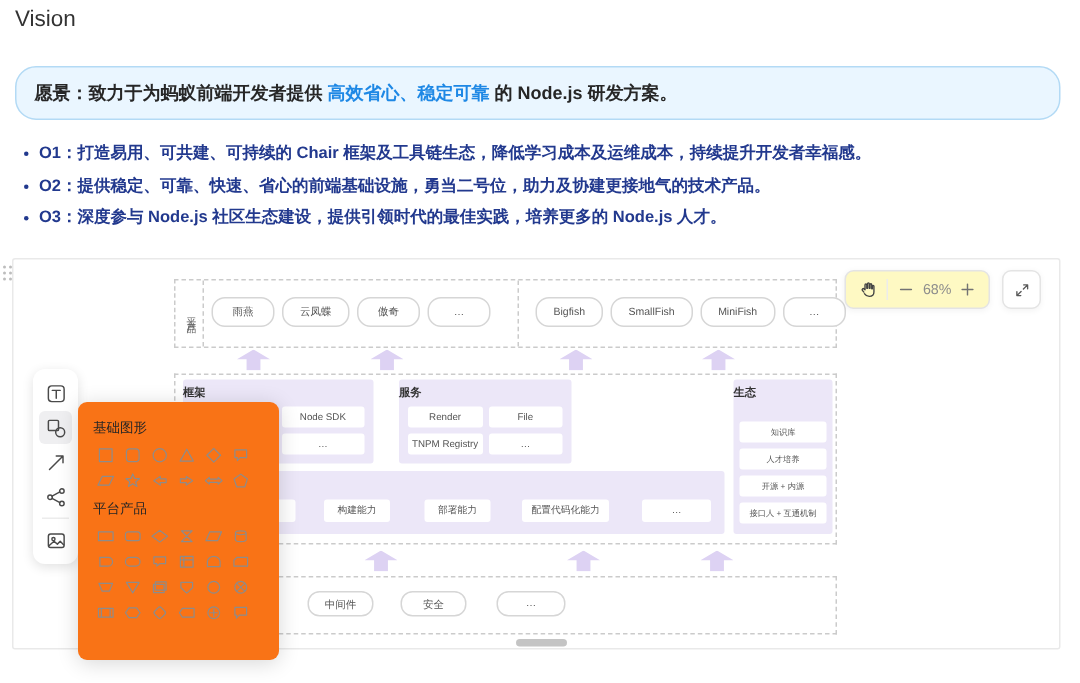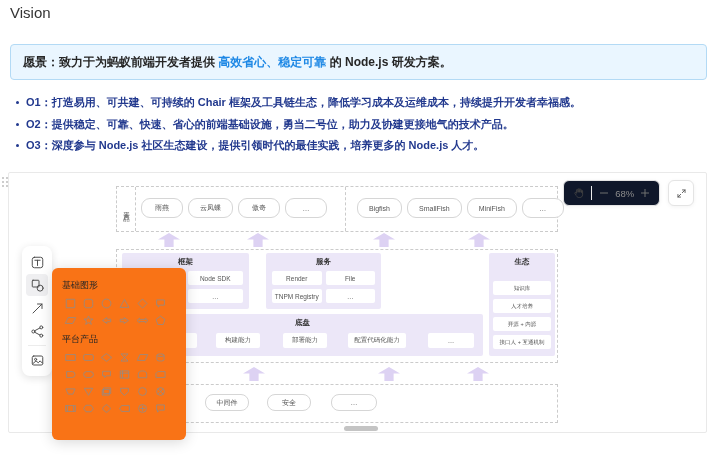--- a/index.html
+++ b/index.html
@@ -2,36 +2,36 @@
 <html><head>
 <meta charset="utf-8">
 <style>
   html,body{margin:0;padding:0;background:#fff;}
   body{width:720px;height:455px;font-family:"Liberation Sans","DejaVu Sans",sans-serif;overflow:hidden;}
   .page{position:relative;width:720px;height:455px;background:#fff;text-decoration:underline;}
 
   
   .doc-title{position:absolute;left:10px;top:4px;font-size:15px;color:#333;font-weight:400;}
   .callout{position:absolute;left:10px;top:44px;width:697px;height:36px;box-sizing:border-box;
-    background:#eaf6ff;border:1px solid #b3daf5;border-radius:4px;display:flex;align-items:center;
+    background:#eaf6ff;border:1px solid #b3daf5;border-radius:14px;display:flex;align-items:center;
     padding:0 12px;font-size:12px;font-weight:700;color:#262626;white-space:nowrap;}
   .callout .hl{color:#1e88e5;}
   .objectives{position:absolute;left:14px;top:92px;width:700px;}
   .obj-line{position:relative;padding-left:12px;font-size:11px;font-weight:700;color:#22398e;
     line-height:21.5px;white-space:nowrap;}
   .obj-line::before{content:"";position:absolute;left:2px;top:9px;width:3px;height:3px;border-radius:50%;background:#22398e;}
 
   
   .board{position:absolute;left:8px;top:172px;width:699px;height:261px;box-sizing:border-box;
     background:#fff;border:1px solid #e9e9e9;border-radius:2px;}
   .drag-dots{position:absolute;left:2px;top:177px;display:grid;grid-template-columns:2px 2px;gap:2px;}
   .drag-dots i{width:2px;height:2px;border-radius:50%;background:#bdbdbd;}
 
   
-  .zoombar{position:absolute;left:554px;top:7px;width:97px;height:26px;background:#0f172a;border:1px solid #e4e4e4;
+  .zoombar{position:absolute;left:554px;top:7px;width:97px;height:26px;background:#fef9c3;border:1px solid #e4e4e4;
     border-radius:6px;box-shadow:0 1px 4px rgba(0,0,0,.05);display:flex;align-items:center;padding:0 6px;box-sizing:border-box;}
   .zoombar .sep{width:1px;height:14px;background:#ececec;margin:0 5px;}
   .zbtn{display:flex;align-items:center;justify-content:center;width:16px;height:20px;cursor:pointer;}
   .zoom-label{font-size:9.5px;color:#8c8c8c;width:26px;text-align:center;}
   .fsbtn{position:absolute;left:659px;top:7px;width:26px;height:26px;background:#fff;border:1px solid #e4e4e4;
     border-radius:6px;box-shadow:0 1px 4px rgba(0,0,0,.05);display:flex;align-items:center;justify-content:center;box-sizing:border-box;}
 
   
   .dash{position:absolute;border:1px dashed #cbcbcb;box-sizing:border-box;}
   .c-top{left:107px;top:13px;width:442px;height:46px;}
@@ -47,21 +47,21 @@
   .prod{height:20px;box-sizing:border-box;border:1px solid #d6d6d6;border-radius:9px;background:#fff;
     display:flex;align-items:center;justify-content:center;font-size:7px;color:#555;padding:0 11px;min-width:42px;white-space:nowrap;}
   .vdiv{position:absolute;left:228px;top:0;bottom:0;border-left:1px dashed #cbcbcb;}
 
   
   .arrow-up{position:absolute;width:22px;height:14px;background:#ddd2f3;
     clip-path:polygon(50% 0,100% 46%,71% 46%,71% 100%,29% 100%,29% 46%,0 46%);}
 
   
   .panel{position:absolute;background:#ece7f8;border-radius:2px;box-sizing:border-box;}
-  .panel-title{font-size:7.5px;font-weight:700;color:#333;text-align:center;padding-top:4px;}
+  .panel-title{font-size:7.5px;font-weight:700;color:#333;padding-top:4px;}
   .panel-grid{display:grid;grid-template-columns:1fr 1fr;gap:4px;padding:0 6px;margin-top:4px;}
   .pbox{background:#fff;border-radius:2px;height:14px;display:flex;align-items:center;justify-content:center;
     font-size:6.5px;color:#555;white-space:nowrap;overflow:hidden;}
   .p-frame{left:113px;top:80px;width:127px;height:56px;}
   .p-service{left:245px;top:80px;width:115px;height:56px;margin-left:12px;}
   .p-tools{left:365px;top:80px;width:109px;height:56px;}
   .p-eco{left:480px;top:80px;width:66px;height:103px;}
   .p-eco .panel-grid{grid-template-columns:1fr;gap:4px;margin-top:14px;padding:0 4px;}
   .p-eco .pbox{font-size:5.5px;}
   .p-base{left:113px;top:141px;width:361px;height:42px;}

